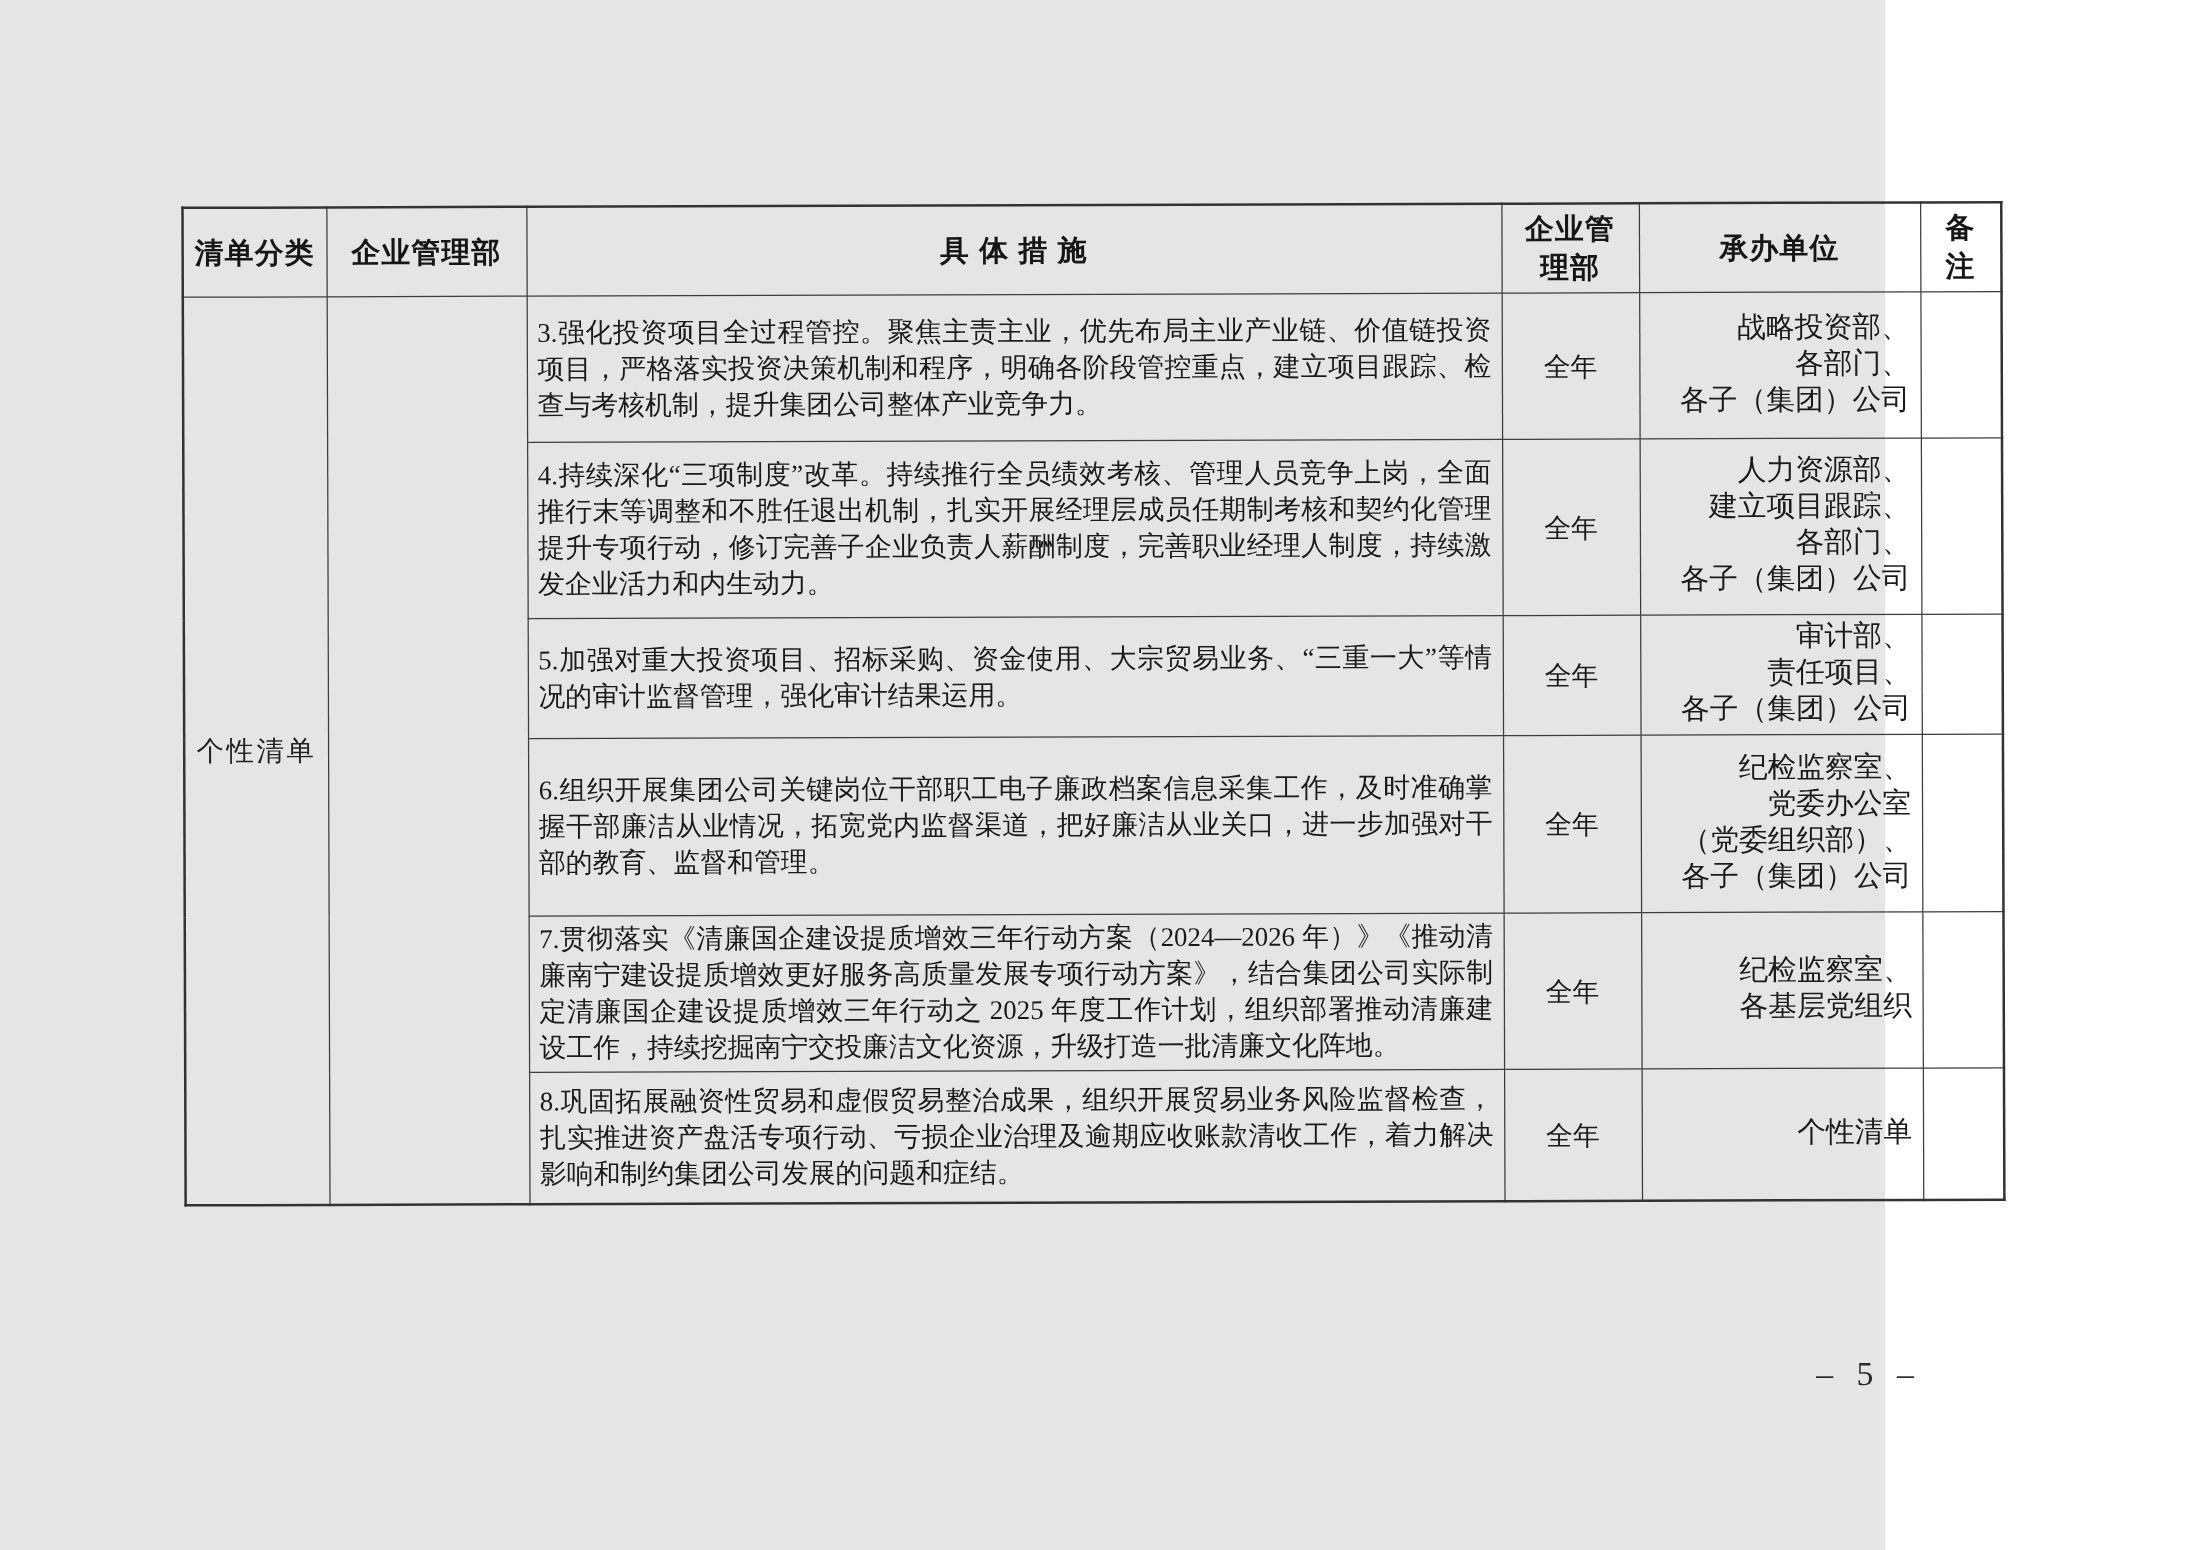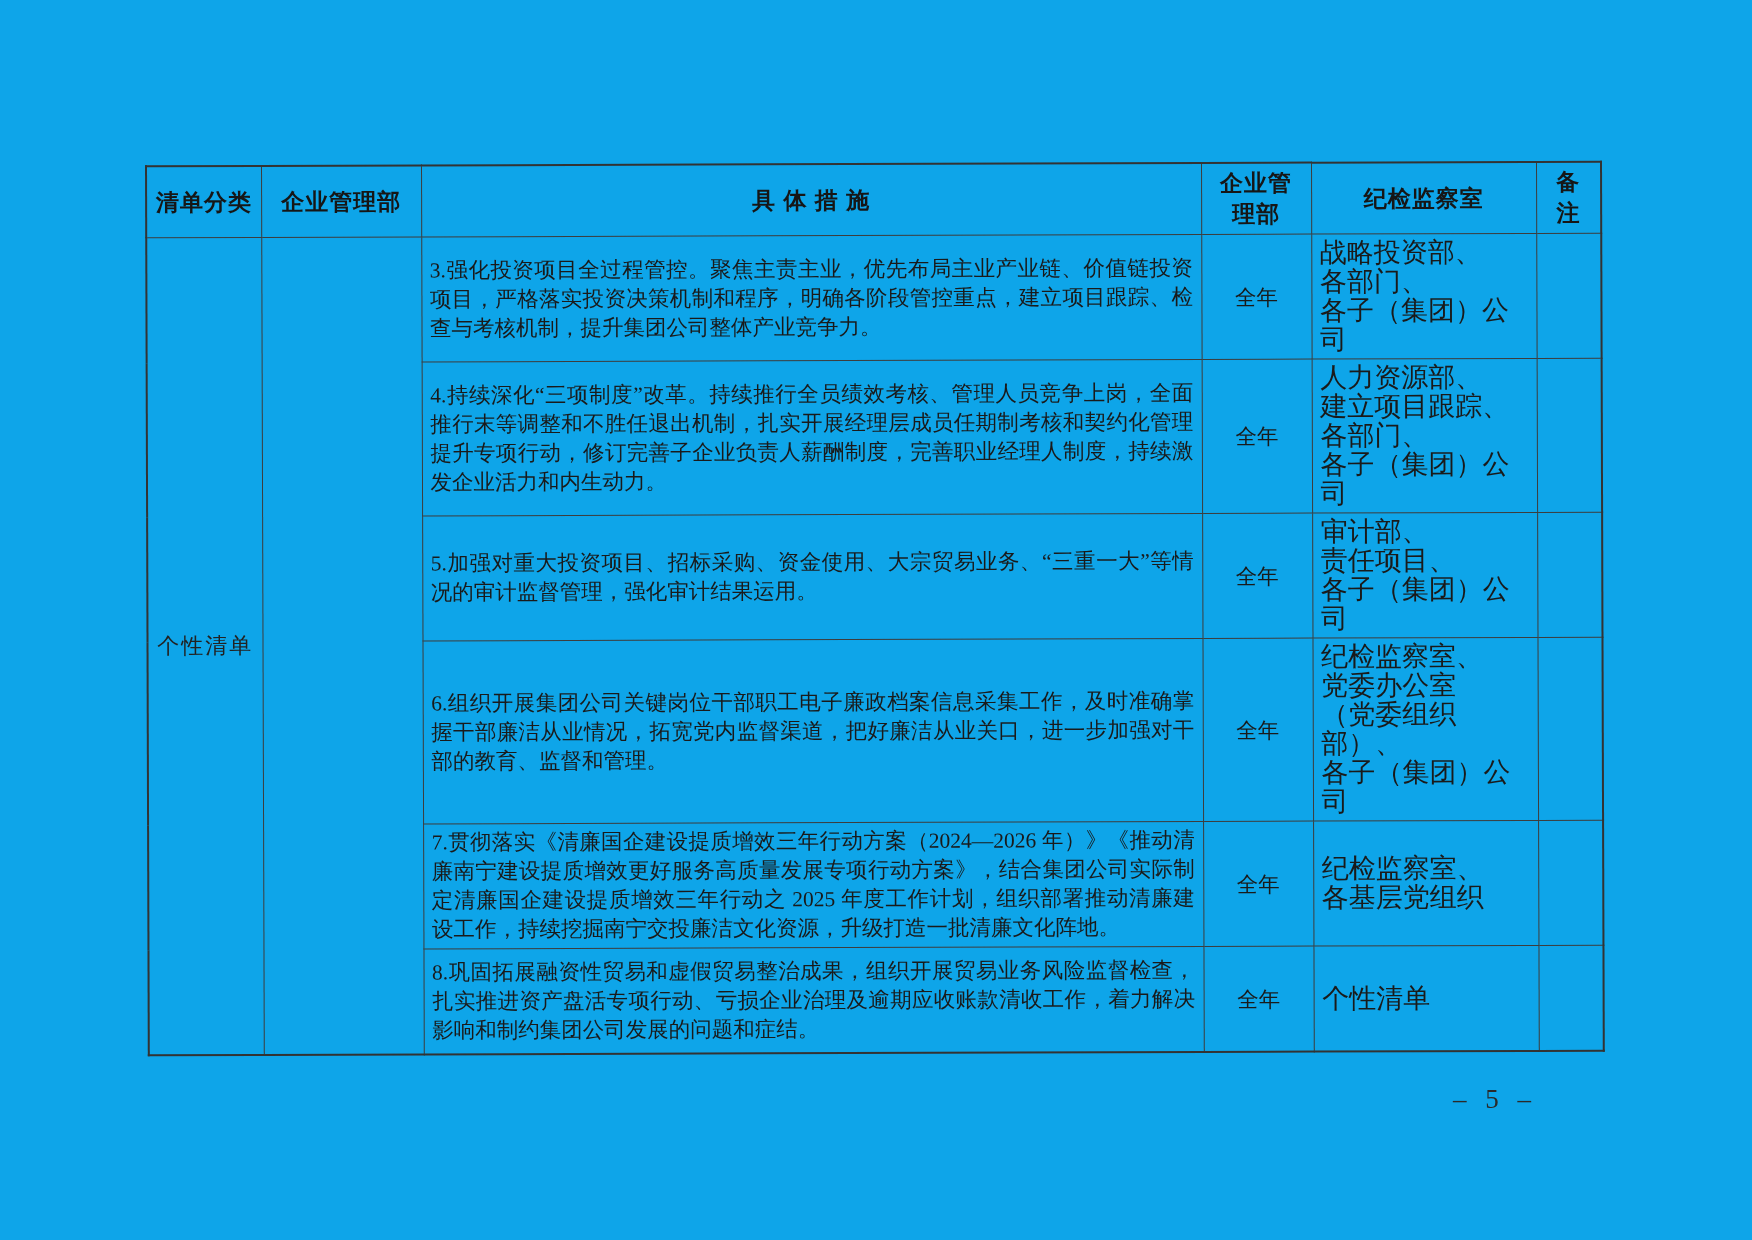--- a/index.html
+++ b/index.html
@@ -7,23 +7,23 @@
     padding: 0;
     width: 1752px;
     height: 1240px;
     background: #ffffff;
     font-family: "Liberation Serif", serif;
     color: #1c1c1c;
     overflow: hidden;
   }
   .sheet {
     position: relative;
-    width: 1752px;
+    width: 1508px;
     height: 1240px;
-    background: #0ea5e9;
+    background: #e5e5e5;
   }
   .scan-rotate {
     position: absolute;
     left: 145px;
     top: 163px;
     transform: rotate(-0.18deg);
     transform-origin: 50% 0;
   }
   table.doc-table {
     border-collapse: collapse;
@@ -68,26 +68,27 @@
     text-align-last: left;
     padding: 6px 12px 6px 14px;
     color: #1a1a1a;
   }
   td.time-cell {
     text-align: center;
     font-size: 21.5px;
     color: #1a1a1a;
   }
   td.unit-cell {
-    text-align: left;
-    font-size: 27px;
+    text-align: right;
+    font-size: 23px;
     line-height: 29px;
     white-space: pre-line;
     color: #1a1a1a;
     padding: 4px 4px;
+    font-family: Liberation Mono, monospace;
   }
   td.remark-cell { background: transparent; }
   .page-number {
     position: absolute;
     left: 1420px;
     top: 1084px;
     width: 150px;
     text-align: center;
     font-size: 27px;
     color: #2a2a2a;
@@ -109,21 +110,21 @@
         <col style="width:110px">
         <col style="width:225px">
         <col style="width:65px">
       </colgroup>
       <tbody>
         <tr class="header-row">
           <th>清单分类</th>
           <th>企业管理部</th>
           <th class="measures-head">具 体 措 施</th>
           <th>企业管理部</th>
-          <th>纪检监察室</th>
+          <th>承办单位</th>
           <th>备注</th>
         </tr>
 
         <tr class="r0">
           <td class="cat-cell" rowspan="6">个性清单</td>
           <td class="proj-cell" rowspan="6"></td>
           <td class="measure-cell">3.强化投资项目全过程管控。聚焦主责主业，优先布局主业产业链、价值链投资项目，严格落实投资决策机制和程序，明确各阶段管控重点，建立项目跟踪、检查与考核机制，提升集团公司整体产业竞争力。</td>
           <td class="time-cell">全年</td>
           <td class="unit-cell">战略投资部、
 各部门、

